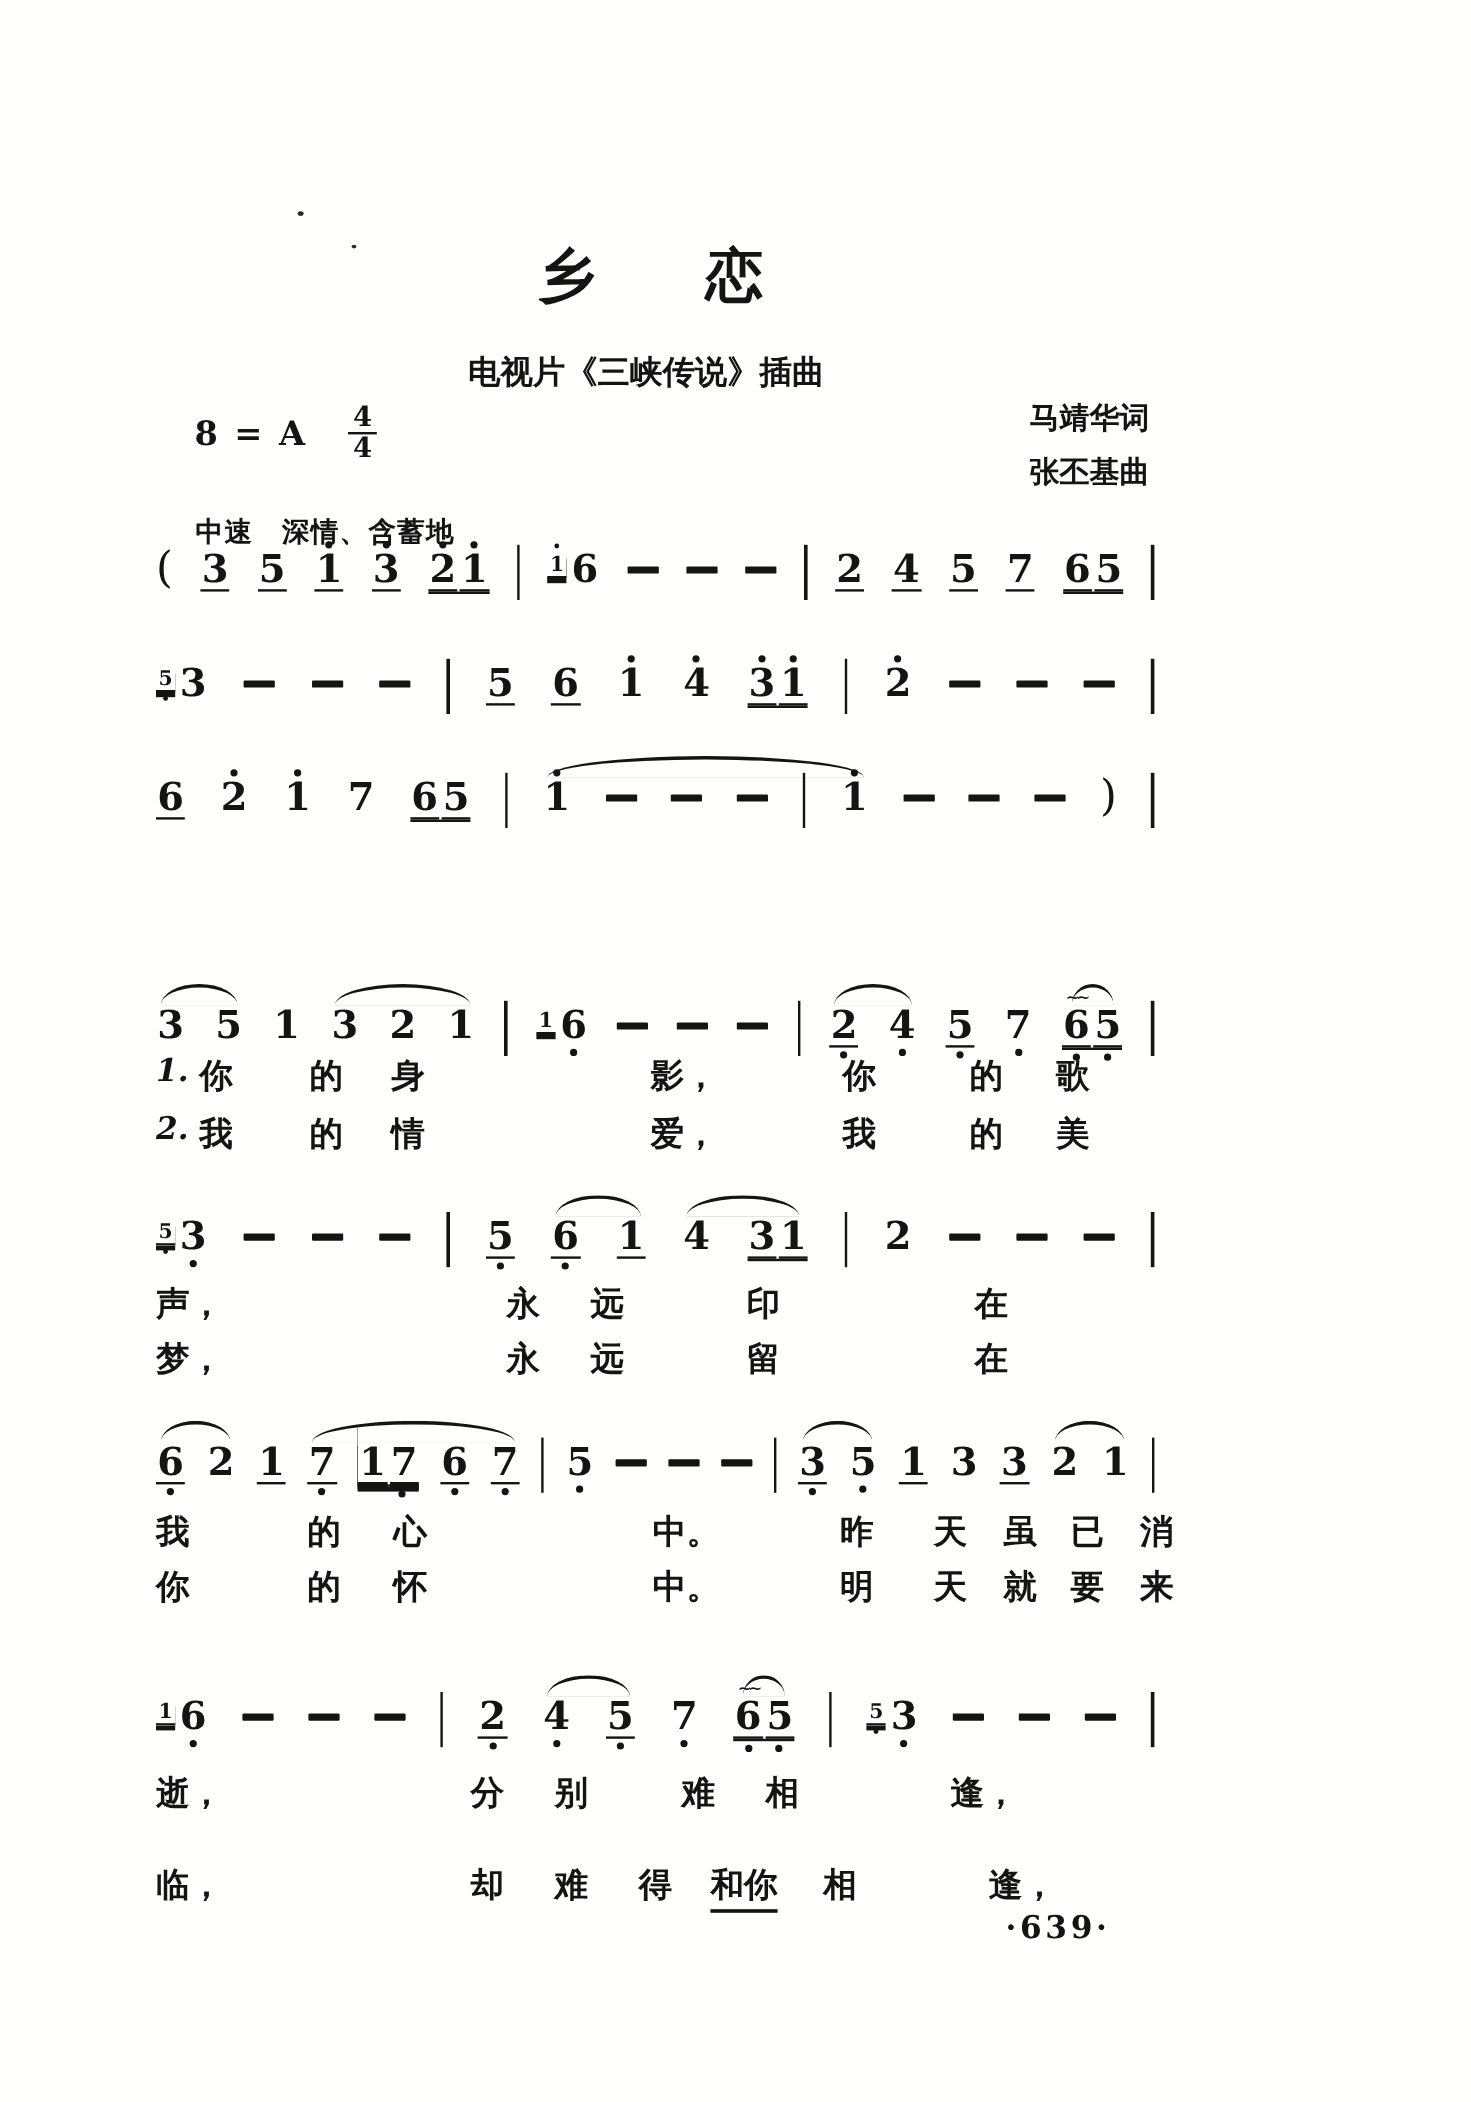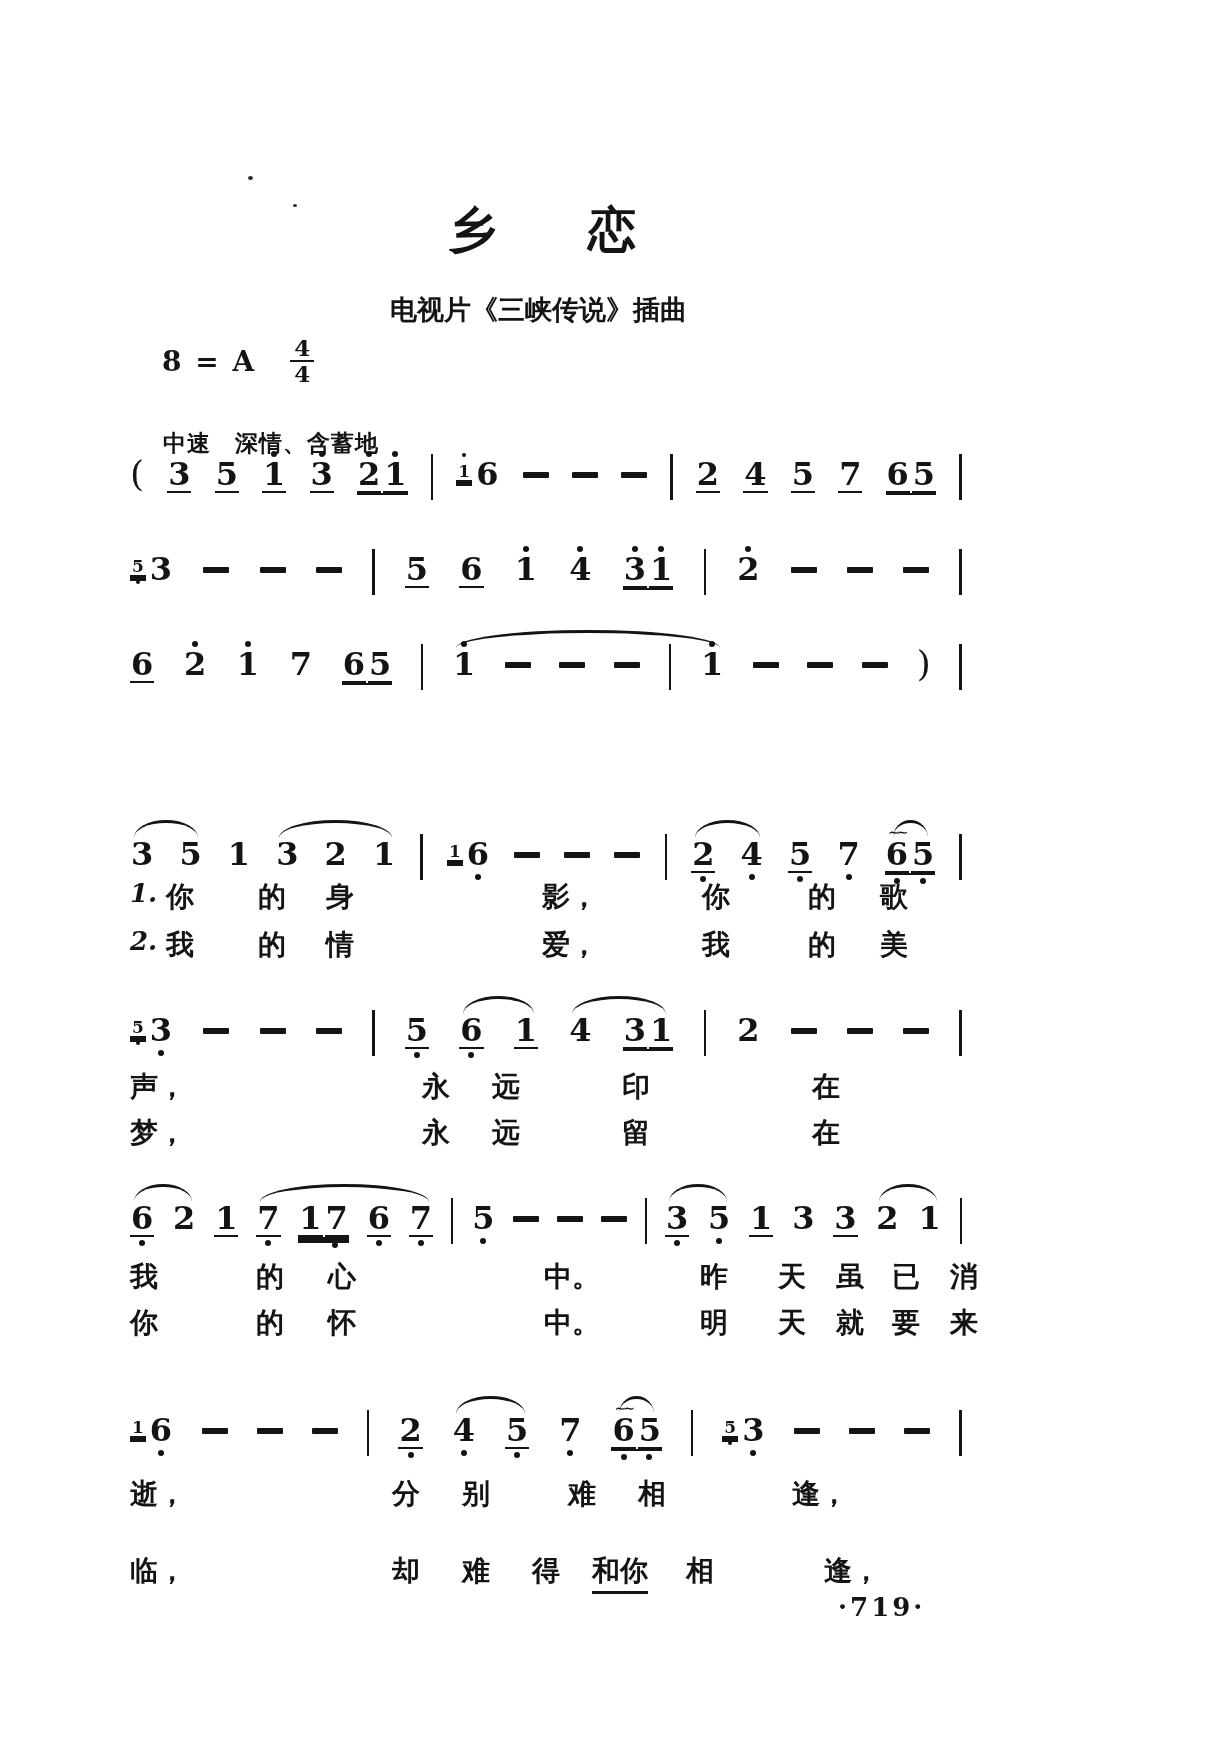--- a/index.html
+++ b/index.html
@@ -69,20 +69,24 @@
   <div class="subtitle" style="left:390px;top:270px;margin-top:22px;">电视片《三峡传说》插曲</div>
 
   <div class="keyrow" style="left:162px;top:336px;">
     <span class="keysig">8 = A</span>
     <span class="meter">
       <span class="num">4</span>
       <span class="den">4</span>
     </span>
   </div>
 
+  <div class="credits" style="right:268px;top:326px;">
+    <div>马靖华词</div>
+    <div>张丕基曲</div>
+  </div>
 
   <div class="tempo" style="left:163px;top:428px;">中速　深情、含蓄地</div>
 
   <div id="music-root">
       <span class="mline" style="top: 442px;">
         <span class="tok">
           <span class="slot-hi"></span>
           <span class="par">(</span>
           <span class="slot-lo"></span>
         </span>
@@ -1007,14 +1011,14 @@
         <span class="syl" style="left: 0px;">临，</span>
         <span class="syl" style="left: 262px;">却</span>
         <span class="syl" style="left: 332px;">难</span>
         <span class="syl" style="left: 402px;">得</span>
         <span class="syl u" style="left: 462px;">和你</span>
         <span class="syl" style="left: 556px;">相</span>
         <span class="syl" style="left: 694px;">逢，</span>
       </span>
     </div>
 
-  <div class="pagenum" style="left:838px;top:1592px;">·719·</div>
+  <div class="pagenum" style="left:838px;top:1592px;">·639·</div>
 </div>
 
 </body></html>

